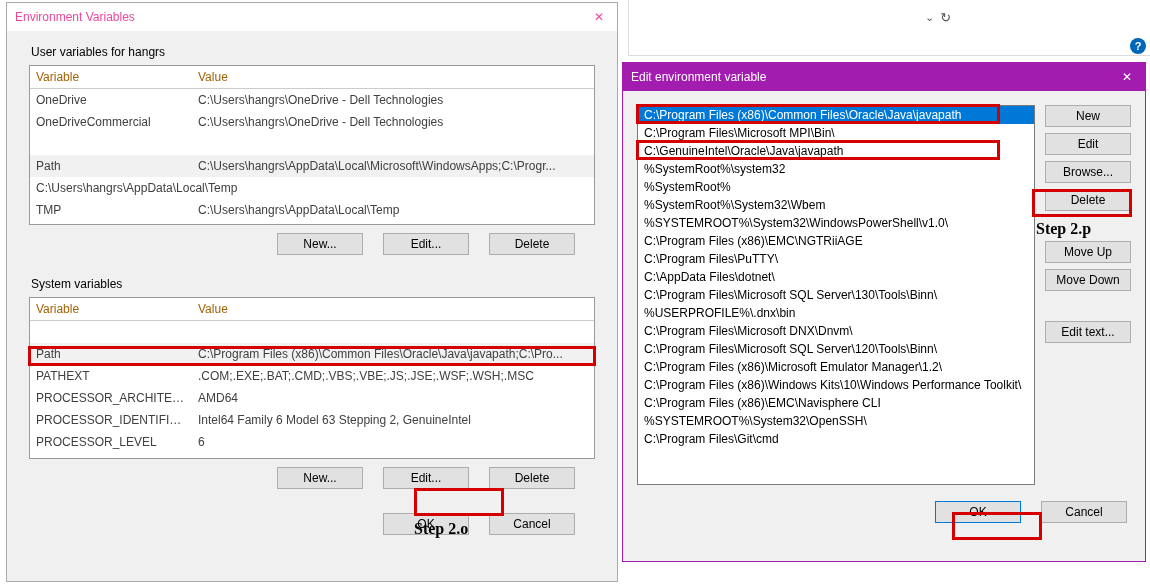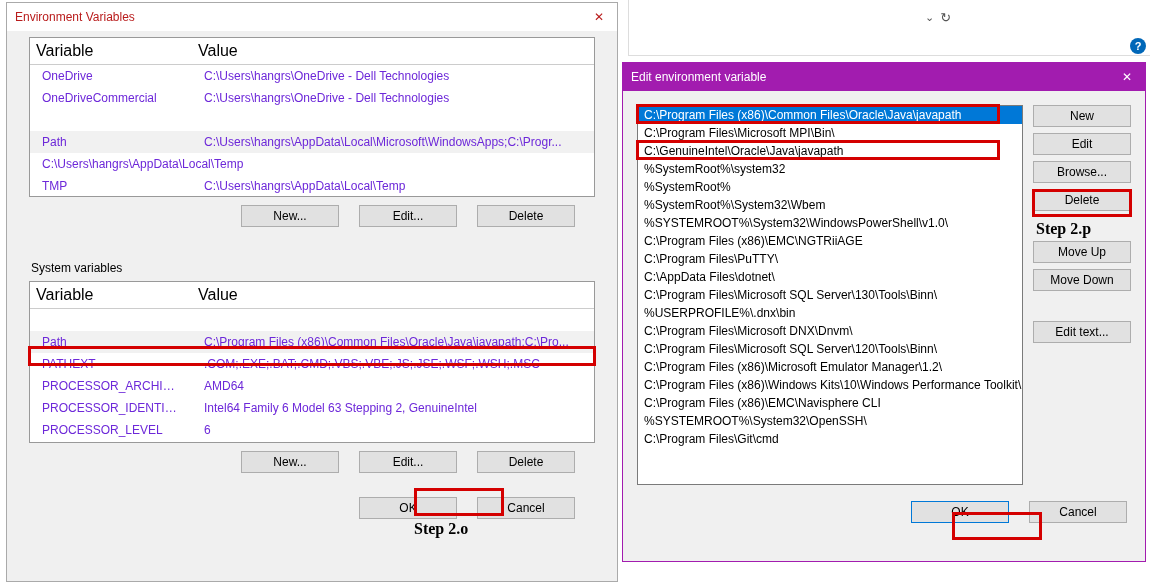--- a/index.html
+++ b/index.html
@@ -1,32 +1,32 @@
 <!DOCTYPE html>
 <html><head>
 <meta charset="utf-8">
 <style>
   * { box-sizing: border-box; font-family: "Segoe UI", Tahoma, sans-serif; font-size: 12px; }
   body { margin:0; background:#fff; width:1150px; height:585px; position:relative; overflow:hidden; }
   .win { position:absolute; border:1px solid #aaa; background:#f0f0f0; }
-  .titlebar { height:28px; display:flex; align-items:center; padding:0 8px; color:#b91c1c; position:relative; }
+  .titlebar { height:28px; display:flex; align-items:center; padding:0 8px; color:#ec4899; position:relative; }
   .titlebar.purple { background:#a21caf; color:#fff; }
   .titlebar.plain { background:#fff; }
   .close-btn { position:absolute; right:0; top:0; width:36px; height:28px; display:flex; align-items:center; justify-content:center; }
   .section-label { font-size:12px; color:#000; padding:8px 0 6px 2px; }
   .listbox { background:#fff; border:1px solid #999; overflow:hidden; }
   .lb-header { display:flex; border-bottom:1px solid #ccc; }
-  .lb-header div { padding:4px 6px; font-size:16px; color:#000000; }
+  .lb-header div { padding:4px 6px; font-size:12px; color:#a16207; }
   .lb-col-var { width:162px; }
   .lb-col-val { flex:1; }
   .lb-row { display:flex; padding:2px 0; }
   .lb-row.sel { background:#f1f1f1;margin-top:22px; }
-  .lb-row div { padding:2px 12px; font-size:12px; color:#6d28d9; white-space:nowrap; overflow:hidden; text-overflow:ellipsis; }
+  .lb-row div { padding:2px 6px; font-size:12px; color:#404040; white-space:nowrap; overflow:hidden; text-overflow:ellipsis; }
   .btnrow { display:flex; justify-content:flex-end; gap:20px; padding:8px 0 2px 0; }
-  .btn { width:98px; height:22px; background:#e1e1e1; border:1px solid #adadad; display:flex; align-items:center; justify-content:center; cursor:default; font-size:12px; }
+  .btn { width:86px; height:22px; background:#e1e1e1; border:1px solid #adadad; display:flex; align-items:center; justify-content:center; cursor:default; font-size:12px; }
   .btn.default { border:1px solid #0078d7; }
   .redbox { position:absolute; border:3px solid #d40000; pointer-events:none; }
   .redtext { position:absolute; color:#000000; font-family:"Times New Roman",serif; font-weight:bold; font-size:16px; pointer-events:none; }
   
   .pathlist { flex:1; background:#fff; border:1px solid #7a7a7a; height:380px; overflow:hidden; }
   .pathitem { padding:2px 6px; font-size:12px; white-space:nowrap; overflow:hidden; }
   .pathitem.sel { background:#0078d7; color:#fff; }
   .side-btns { display:flex; flex-direction:column; gap:6px; margin-left:10px; }
   
   .cp-strip { position:absolute; top:0; left:628px; right:0; height:56px; border-bottom:1px solid #ddd; border-left:1px solid #ddd; background:#fff; }
@@ -44,20 +44,21 @@
 
   <div class="help-icon">?</div>
 </div>
 
 <div class="win" style="left:6px; top:2px; width:612px; height:580px;">
   <div class="titlebar plain">
     <span>Environment Variables</span>
     <div class="close-btn">✕</div>
   </div>
   <div style="padding:6px 22px 10px 22px;">
+    <div class="section-label">User variables for hangrs</div>
     <div class="listbox" style="height:160px;">
       <div class="lb-header">
         <div class="lb-col-var">Variable</div>
         <div class="lb-col-val">Value</div>
       </div>
       <div class="lb-row">
           <div class="lb-col-var">OneDrive</div>
           <div class="lb-col-val">C:\Users\hangrs\OneDrive - Dell Technologies</div>
         </div>
       <div class="lb-row">
@@ -75,21 +76,21 @@
           <div class="lb-col-var">TMP</div>
           <div class="lb-col-val">C:\Users\hangrs\AppData\Local\Temp</div>
         </div>
     </div>
     <div class="btnrow" style="padding-right:20px;">
       <div class="btn">New...</div>
       <div class="btn">Edit...</div>
       <div class="btn">Delete</div>
     </div>
 
-    <div class="section-label" style="margin-top:24px;">System variables</div>
+    <div class="section-label" style="margin-top:12px;">System variables</div>
     <div class="listbox" style="height:162px;">
       <div class="lb-header">
         <div class="lb-col-var">Variable</div>
         <div class="lb-col-val">Value</div>
       </div>
       <div class="lb-row sel">
           <div class="lb-col-var">Path</div>
           <div class="lb-col-val">C:\Program Files (x86)\Common Files\Oracle\Java\javapath;C:\Pro...</div>
         </div>
       <div class="lb-row">

